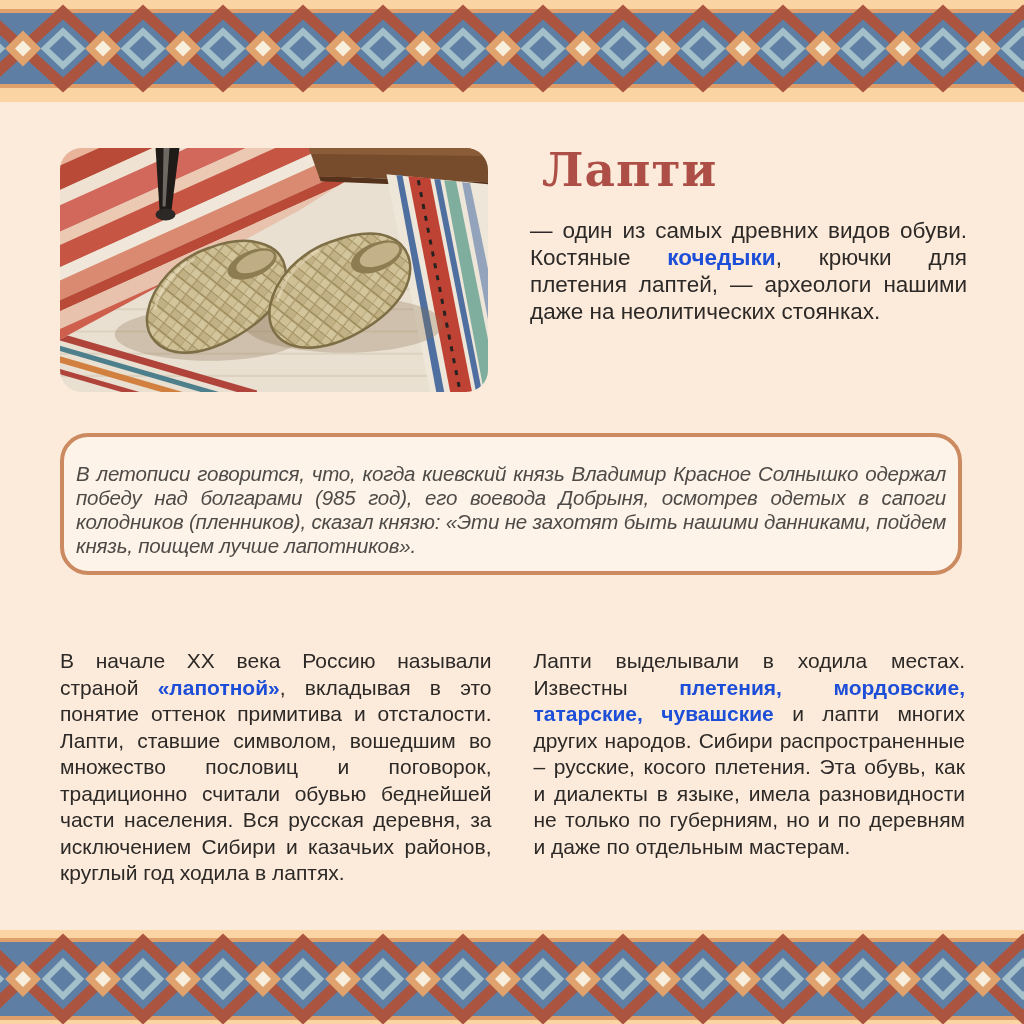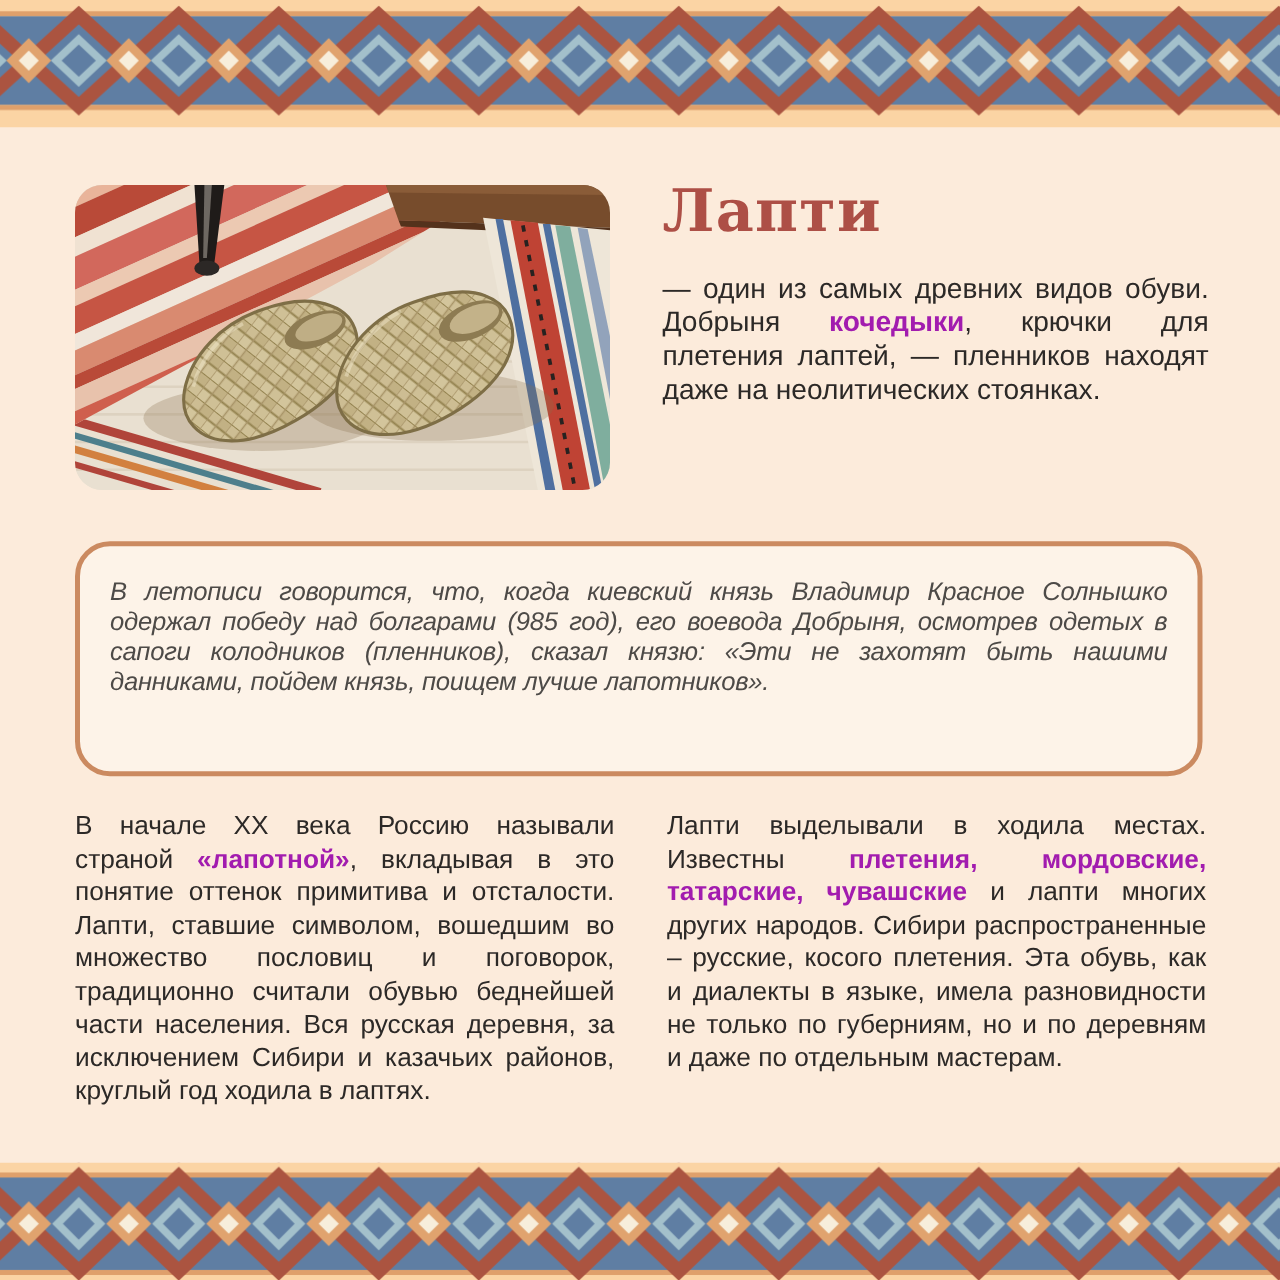--- a/index.html
+++ b/index.html
@@ -15,31 +15,31 @@
   .ornament.bottom{bottom:0;}
 
   .photo{
     position:absolute;left:60px;top:148px;width:428px;height:244px;
     border-radius:22px;overflow:hidden;background:#e9e0d1;
   }
   .photo svg{display:block;width:100%;height:100%;}
 
   .intro{position:absolute;left:530px;top:146px;width:437px;}
   .title{
-    margin:0 0 24px 0;
+    margin:0 0 24px 12px;
     font-family:"DejaVu Serif",serif;font-weight:700;
     font-size:47px;line-height:1;color:#ad4f46;letter-spacing:1px;
   }
   .intro p{margin:0 0 18px 0;font-size:22.5px;line-height:27px;text-align:justify;}
-  .accent{color:#a21caf;font-weight:700;}
+  .accent{color:#1d4ed8;font-weight:700;}
 
   .quote-box{
-    position:absolute;left:60px;top:433px;width:902px;height:188px;
+    position:absolute;left:60px;top:433px;width:902px;height:142px;
     box-sizing:border-box;border:4px solid #cb8a60;border-radius:28px;
-    background:#fdf3e8;padding:25px 24px;
+    background:#fdf3e8;padding:25px 12px;
   }
   .quote-box p{
     margin:0;font-size:20.5px;line-height:24px;font-style:italic;
     color:#4d4a47;text-align:justify;letter-spacing:-0.2px;
   }
 
   .columns{
     position:absolute;left:60px;top:648px;width:905px;
     display:flex;gap:42px;
   }
@@ -138,21 +138,21 @@
         <path d="M330,88 C352,96 358,120 345,143 C328,172 282,198 250,198 C222,198 207,181 211,157 C216,130 240,104 272,93 C294,85 315,82 330,88 Z" fill="url(#weave)" stroke="#7e6e46" stroke-width="2.5"></path>
         <ellipse cx="318" cy="108" rx="27" ry="14" transform="rotate(-22 318 108)" fill="#8d7b52"></ellipse>
         <ellipse cx="321" cy="106" rx="21" ry="10" transform="rotate(-22 321 106)" fill="#c3b289"></ellipse>
         <path d="M218,152 C224,132 240,112 262,100" stroke="#efe6c8" stroke-width="3" fill="none" opacity="0.5"></path>
       </g>
     </svg>
   </div>
 
   <div class="intro">
     <h1 class="title">Лапти</h1>
-    <p><span>— один из самых древних видов обуви. Добрыня </span><span class="accent">кочедыки</span><span>, крючки для плетения лаптей, — пленников находят даже на неолитических стоянках.</span></p>
+    <p><span>— один из самых древних видов обуви. Костяные </span><span class="accent">кочедыки</span><span>, крючки для плетения лаптей, — археологи нашими даже на неолитических стоянках.</span></p>
   </div>
 
   <div class="quote-box">
     <p>В летописи говорится, что, когда киевский князь Владимир Красное Солнышко одержал победу над болгарами (985 год), его воевода Добрыня, осмотрев одетых в сапоги колодников (пленников), сказал князю: «Эти не захотят быть нашими данниками, пойдем князь, поищем лучше лапотников».</p>
   </div>
 
   <div class="columns">
     <p><span>В начале XX века Россию называли страной </span><span class="accent">«лапотной»</span><span>, вкладывая в это понятие оттенок примитива и отсталости. Лапти, ставшие символом, вошедшим во множество пословиц и поговорок, традиционно считали обувью беднейшей части населения. Вся русская деревня, за исключением Сибири и казачьих районов, круглый год ходила в лаптях.</span></p>
     <p><span>Лапти выделывали в ходила местах. Известны </span><span class="accent">плетения, мордовские, татарские, чувашские</span><span> и лапти многих других народов. Сибири распространенные – русские, косого плетения. Эта обувь, как и диалекты в языке, имела разновидности не только по губерниям, но и по деревням и даже по отдельным мастерам.</span></p>
   </div>

